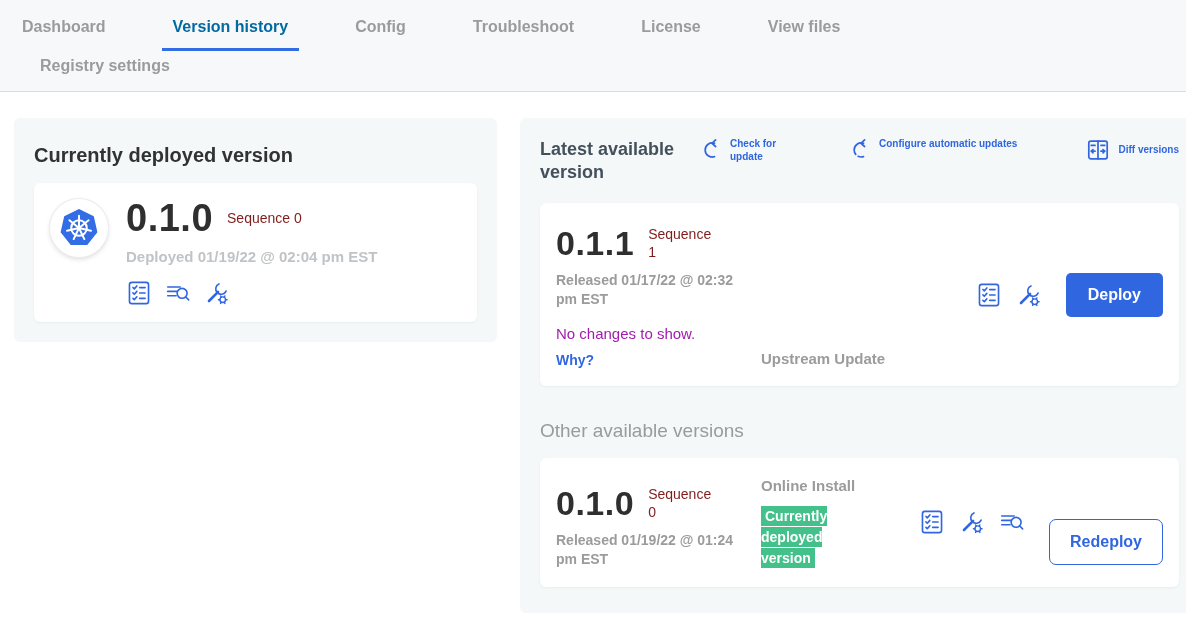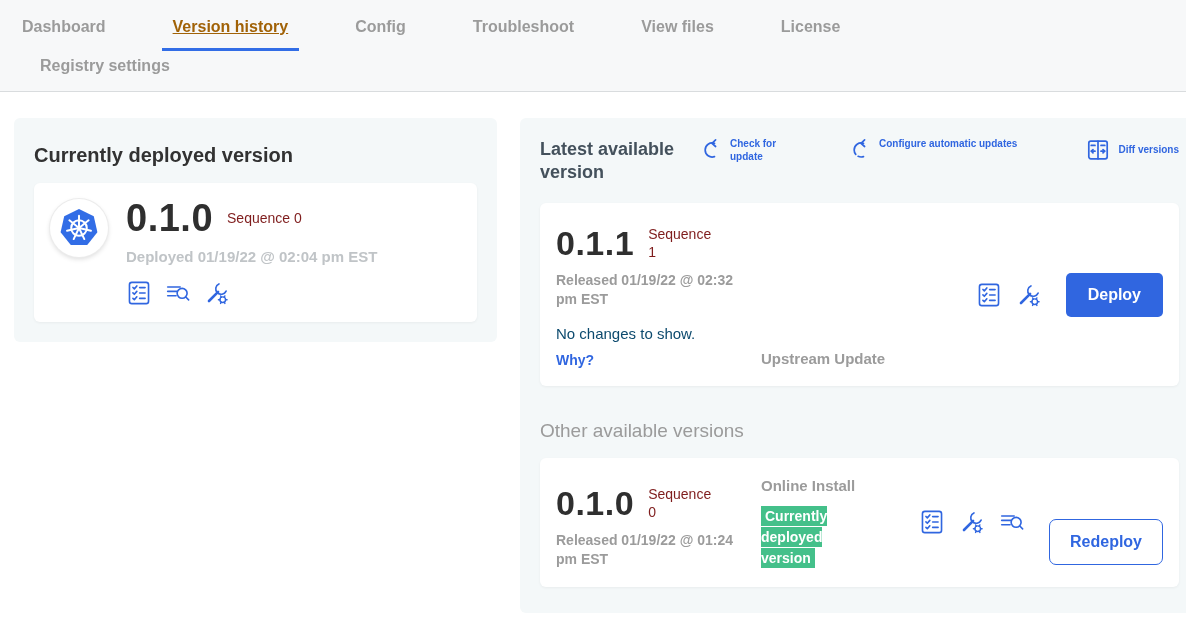--- a/index.html
+++ b/index.html
@@ -4,21 +4,21 @@
 <style>
   * { box-sizing: border-box; }
   html,body { margin:0; padding:0; background:#fff; }
   body { width:1186px; height:640px; font-family:"Liberation Sans", sans-serif; overflow:hidden; }
 
   
   .nav { background:#f7f8f9; border-bottom:1px solid #d9dcde; padding-left:11px; }
   .tab-row { display:flex; gap:45px; align-items:flex-end; }
   .tab { font-size:16px; font-weight:600; color:#9b9b9b; padding:18px 11px 12px;
          border-bottom:3px solid transparent; cursor:pointer; white-space:nowrap; }
-  .tab.active { color:#a16207; border-bottom-color:#326de6;text-decoration:underline; }
+  .tab.active { color:#0369a1; border-bottom-color:#326de6; }
   .tab-row.second { padding-left:18px; }
   .tab-row.second .tab { padding:6px 11px 16px; border-bottom:none; }
 
   
   .main { display:flex; align-items:flex-start; gap:23px; padding:26px 14px 0 14px; }
   .panel { background:#f4f8f9; border-radius:6px; }
   .panel-left { width:483px; flex:0 0 483px; padding:20px; }
   .panel-right { flex:1; padding:20px 28px 26px 20px; }
   .white-card { background:#fff; border-radius:6px; box-shadow:0 1px 3px rgba(0,0,0,.05); }
 
@@ -48,21 +48,21 @@
   .header-link.last { margin-left:auto; align-items:center; }
   .w70 { width:72px; } .w150 { width:158px; }
 
   
   .version-card { margin-top:20px; padding:18px 16px; display:flex; align-items:flex-end; }
   .col-info { width:205px; flex:0 0 205px; padding-top:4px; }
   .mid-ver { font-size:34px; }
   .seq-wrap { width:72px; line-height:1.3; }
   .released { margin-top:10px; width:178px; font-size:14px; font-weight:bold;
               color:#9b9b9b; line-height:1.35; }
-  .changes { margin-top:16px; font-size:15px; color:#0c4a6e; }
+  .changes { margin-top:16px; font-size:15px; color:#a21caf; }
   .why { margin-top:10px; font-size:14px; font-weight:bold; color:#3066e0; cursor:pointer; }
   .col-source { width:158px; flex:0 0 158px; font-size:15px; font-weight:bold;
                 color:#9b9b9b; line-height:1.3; }
   .col-source.align-mid { padding-top:54px; }
   .badge-wrap { width:82px; margin-top:10px; }
   .status-badge { display:inline; background:#44c08a; color:#fff; font-size:14px;
                   font-weight:bold; line-height:1.5; padding:2px 4px; }
   .col-actions { margin-left:auto; align-self:center; display:flex; align-items:center; gap:14px; }
   .btn-primary { margin-left:10px; background:#3066e0; color:#fff; border:none; border-radius:5px;
                  font-family:inherit; font-size:16px; font-weight:bold; padding:13px 22px; cursor:pointer; }
@@ -73,22 +73,22 @@
 </style>
 </head>
 <body>
 
 <nav class="nav">
   <div class="tab-row">
     <div class="tab">Dashboard</div>
     <div class="tab active">Version history</div>
     <div class="tab">Config</div>
     <div class="tab">Troubleshoot</div>
+    <div class="tab">License</div>
     <div class="tab">View files</div>
-    <div class="tab">License</div>
   </div>
   <div class="tab-row second">
     <div class="tab">Registry settings</div>
   </div>
 </nav>
 
 <div class="main">
 
   <section class="panel panel-left">
     <h2 class="panel-title">Currently deployed version</h2>
@@ -186,21 +186,21 @@
         </div>
       </div>
     </div>
 
     <div class="white-card version-card">
       <div class="col-info">
         <div class="ver-line">
           <span class="big-ver mid-ver">0.1.1</span>
           <span class="seq seq-wrap">Sequence 1</span>
         </div>
-        <div class="released">Released 01/19/22 @ 02:32 pm EST</div>
+        <div class="released">Released 01/17/22 @ 02:32 pm EST</div>
         <div class="changes">No changes to show.</div>
         <div class="why">Why?</div>
       </div>
       <div class="col-source align-mid">Upstream Update</div>
       <div class="col-actions">
         <svg class="ic" viewBox="0 0 24 24">
           <rect x="3.2" y="2.2" width="17.6" height="19.6" rx="2.2"></rect>
           <polyline points="6.4,6.9 7.7,8.2 10,5.5"></polyline>
             <line x1="12.6" y1="7" x2="17.6" y2="7"></line>
           <polyline points="6.4,11.9 7.7,13.2 10,10.5"></polyline>

